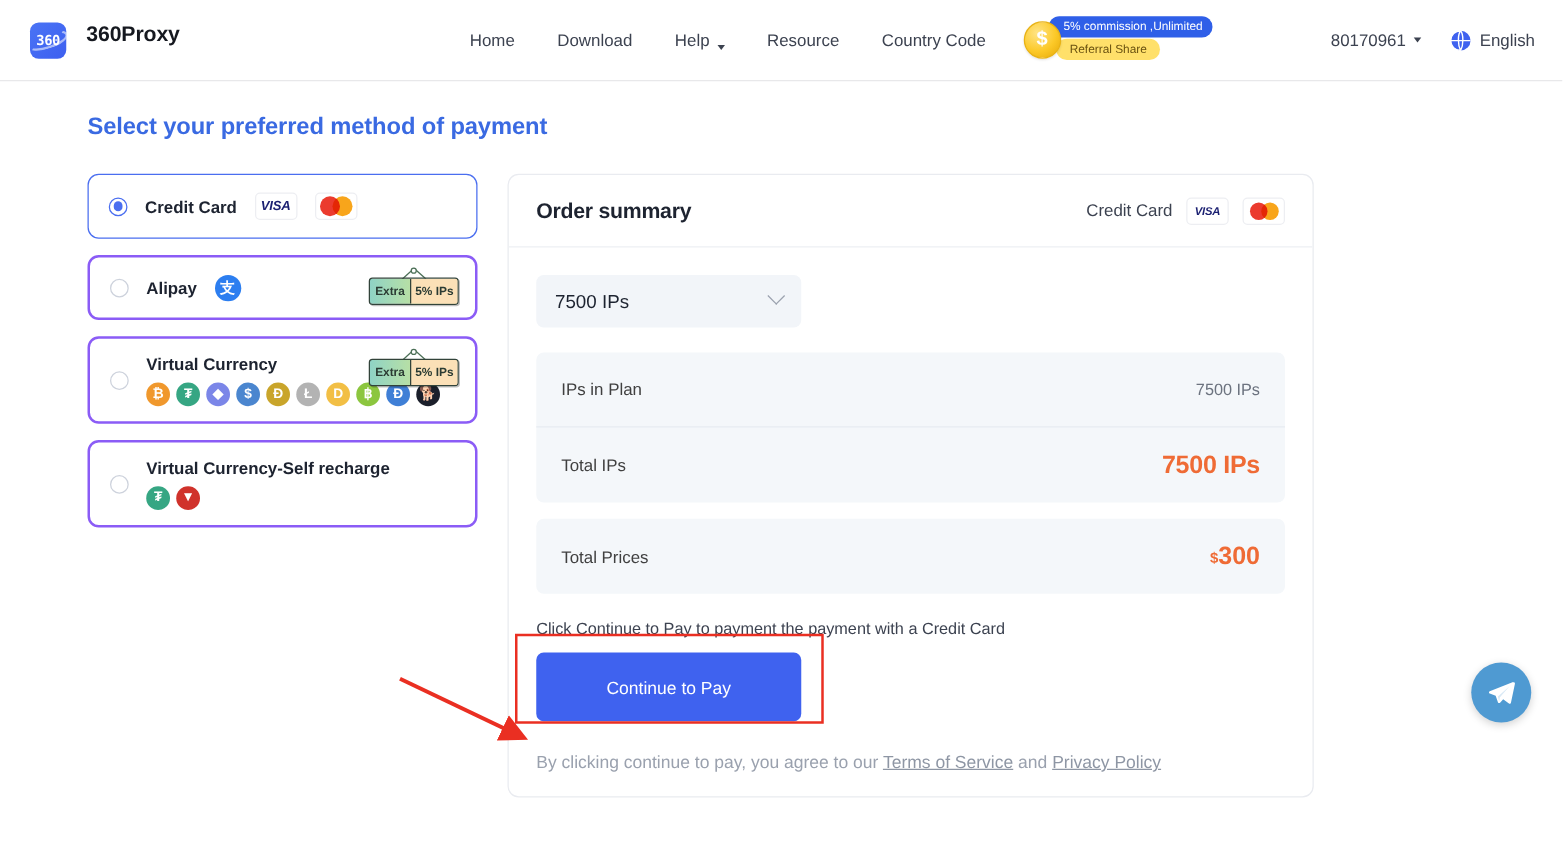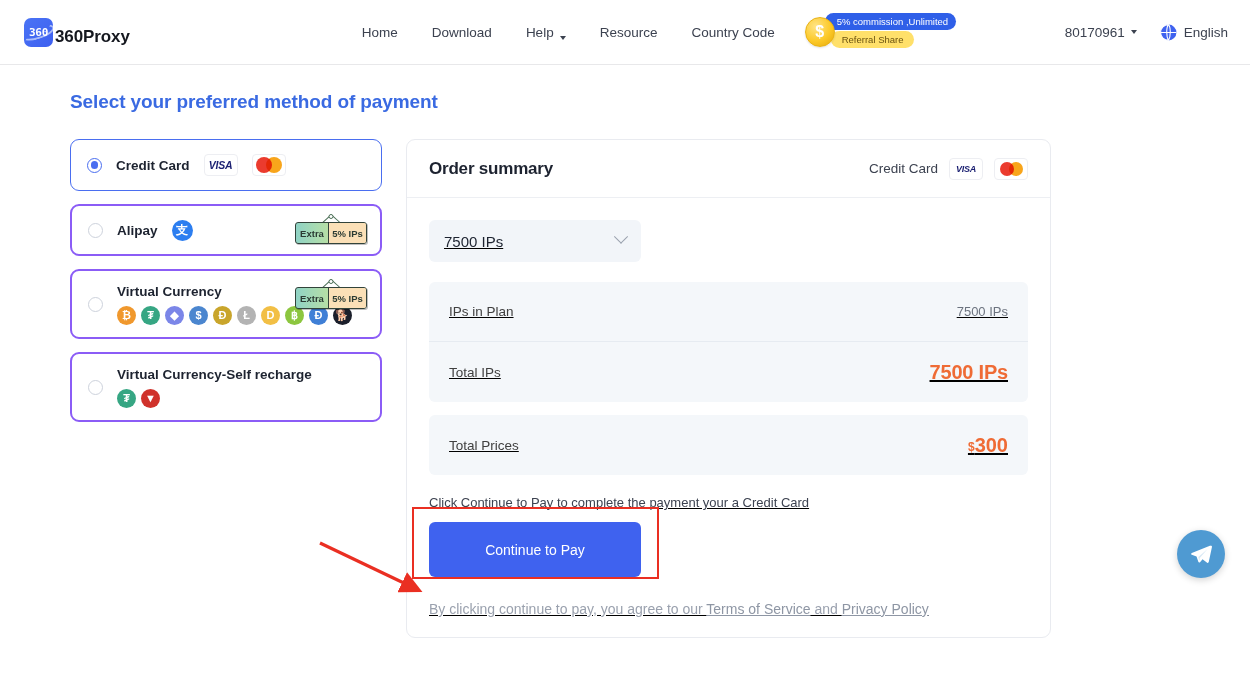--- a/index.html
+++ b/index.html
@@ -11,21 +11,21 @@
   }
   
   .header {
     position: relative;
     height: 65px;
     background: #fff;
     border-bottom: 1px solid #e8e8ea;
     display: flex;
     align-items: center;
   }
-  .brand { display: flex; align-items: flex-end; gap: 2px; margin-left: 24px; }
+  .brand { display: flex; align-items: flex-start; gap: 16px; margin-left: 24px; }
   .brand-logo {
     width: 29px; height: 29px; border-radius: 7px;
     background: linear-gradient(135deg, #4a74f5 0%, #3d5ff0 100%);
     display: flex; align-items: center; justify-content: center;
     position: relative; overflow: hidden;
   }
   .brand-logo .g360 {
     color: #fff; font-size: 11px; font-weight: 700; letter-spacing: -0.3px;
     font-family: "DejaVu Sans Mono", monospace; position: relative; z-index: 2;
   }
@@ -160,21 +160,21 @@
   .summary {
     width: 645px; border: 1px solid #e9ebf0; border-radius: 9px; background: #fff; overflow: hidden;
   }
   .sum-head {
     height: 58px; border-bottom: 1px solid #edeff3; display: flex; align-items: center;
     padding: 0 22px; justify-content: space-between;
   }
   .sum-title { font-size: 17px; font-weight: 700; color: #1d2330; letter-spacing: -0.2px; }
   .sum-head-right { display: flex; align-items: center; gap: 11px; }
   .sum-head-right .cc { font-size: 13.5px; color: #3c4250; }
-  .sum-body { padding: 22px 22px 20px 22px; text-decoration: underline; }
+  .sum-body { padding: 22px 22px 20px 22px; }
   .select-box {
     width: 212px; height: 42px; background: #f2f5f9; border-radius: 6px;
     display: flex; align-items: center; justify-content: space-between;
     padding: 0 15px; cursor: pointer; margin-bottom: 20px;
   }
   .select-box .val { font-size: 15px; color: #1d2330; }
   .chev { width: 10px; height: 10px; border-right: 1.6px solid #9aa1ae; border-bottom: 1.6px solid #9aa1ae;
           transform: rotate(45deg) translate(-3px,-3px); }
   .block { background: #f4f7fa; border-radius: 6px; }
   .block + .block { margin-top: 13px; }
@@ -385,21 +385,21 @@
 
         <div class="block">
           <div class="srow">
             <span class="slabel">Total Prices</span>
             <span class="sval-price">
               <sup>$</sup><span>300</span>
             </span>
           </div>
         </div>
 
-        <div class="hint">Click Continue to Pay to complete the payment your a Credit Card</div>
+        <div class="hint">Click Continue to Pay to payment the payment with a Credit Card</div>
 
         <div class="pay-btn-wrap">
           <button class="pay-btn">Continue to Pay</button>
           <div class="hl-box"></div>
         </div>
 
         <div class="terms">
           <span>By clicking continue to pay, you agree to our </span><a href="#">Terms of Service</a><span> and </span><a href="#">Privacy Policy</a>
         </div>
       </div>

